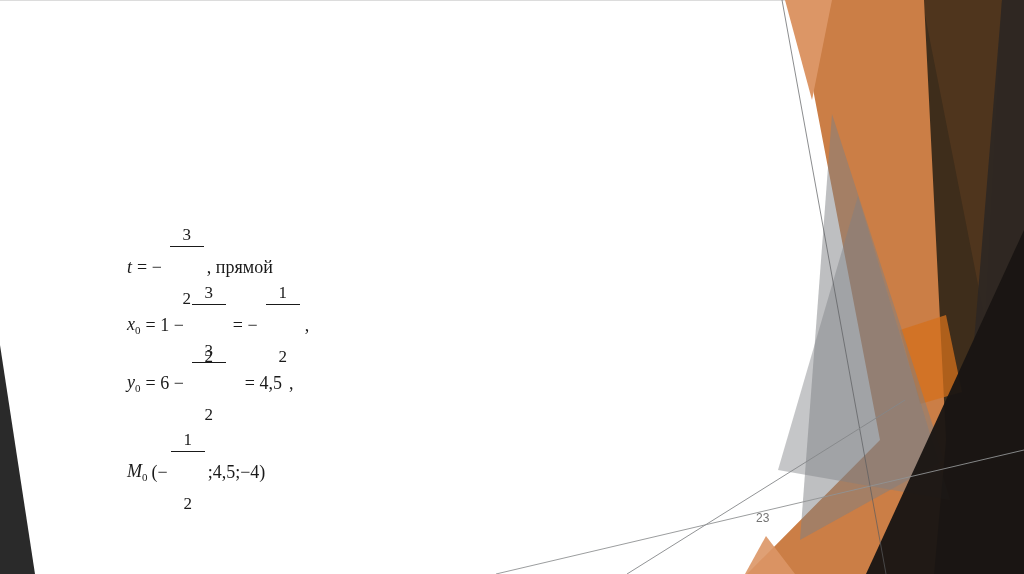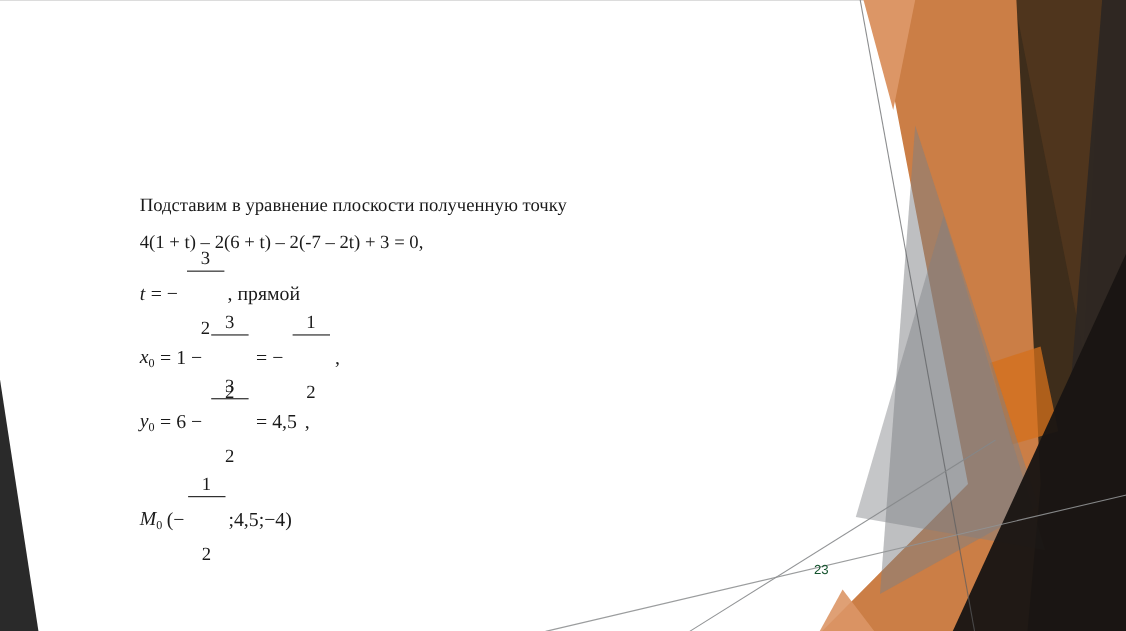--- a/index.html
+++ b/index.html
@@ -25,23 +25,23 @@
   .fline .seg{margin-right:5px;}
   .frac{
     display:inline-block;text-align:center;
     font-size:17px;line-height:1.2;margin:0 3px;
   }
   .frac .num{display:block;border-bottom:1px solid #1a1a1a;padding:0 5px 1px 5px;}
   .frac .den{display:block;padding-top:1px;}
   .comma{margin-left:2px;}
   .after{margin-left:6px;}
   .pagenum{
-    position:absolute;left:740px;top:511px;
+    position:absolute;left:756px;top:511px;
     font-family:"Liberation Sans", sans-serif;
-    font-size:12px;color:#14532d;
+    font-size:12px;color:#737373;
   }
 </style>
 </head>
 <body>
 
 <div class="slide">
 
   <svg class="decor" viewBox="0 0 1024 574" aria-hidden="true">
     <line x1="0" y1="0.5" x2="1024" y2="0.5" stroke="#dcdcdc" stroke-width="1"></line>
     <polygon points="0,345 35,574 0,574" fill="#2a2a2a"></polygon>
@@ -55,23 +55,21 @@
     <polygon points="832,114 944,460 800,540" opacity="0.5" fill="#7e8084"></polygon>
     <polygon points="858,196 950,500 778,470" opacity="0.45" fill="#7e8084"></polygon>
     <polygon points="1024,230 1024,574 866,574" opacity="0.96" fill="#191513"></polygon>
     <line x1="782" y1="0" x2="886" y2="574" stroke="#5a5b5e" stroke-width="1" stroke-opacity="0.7"></line>
     <line x1="905" y1="400" x2="627" y2="574" stroke="#85878a" stroke-width="1" stroke-opacity="0.9"></line>
     <line x1="1024" y1="450" x2="496" y2="574" stroke="#909294" stroke-width="1" stroke-opacity="0.9"></line>
   </svg>
 
   <div class="content">
 
-    <div class="tline" style="top:177px;">Подставим в уравнение плоскости полученную точку</div>
 
-    <div class="tline" style="top:210px;">4(1 + t) – 2(6 + t) – 2(-7 – 2t) + 3 = 0,</div>
 
     <div class="fline" style="top:244px;height:46px;">
       <span class="iv seg">t</span>
       <span class="seg">= −</span>
       <span class="frac">
         <span class="num">3</span>
         <span class="den">2</span>
       </span>
       <span>, прямой</span>
     </div>
@@ -91,21 +89,21 @@
       <span class="comma">,</span>
     </div>
 
     <div class="fline" style="top:359px;height:48px;">
       <span class="vargrp"><span class="iv">y</span><span class="sb">0</span></span>
       <span class="seg">= 6 −</span>
       <span class="frac">
         <span class="num">3</span>
         <span class="den">2</span>
       </span>
-      <span class="seg" style="margin-left:4px;">= 4,5</span>
+      <span class="seg" style="margin-left:16px;">= 4,5</span>
       <span class="comma">,</span>
     </div>
 
 
     <div class="fline" style="top:448px;height:48px;">
       <span class="vargrp" style="margin-right:4px;"><span class="iv">M</span><span class="sb">0</span></span>
       <span>(−</span>
       <span class="frac">
         <span class="num">1</span>
         <span class="den">2</span>

